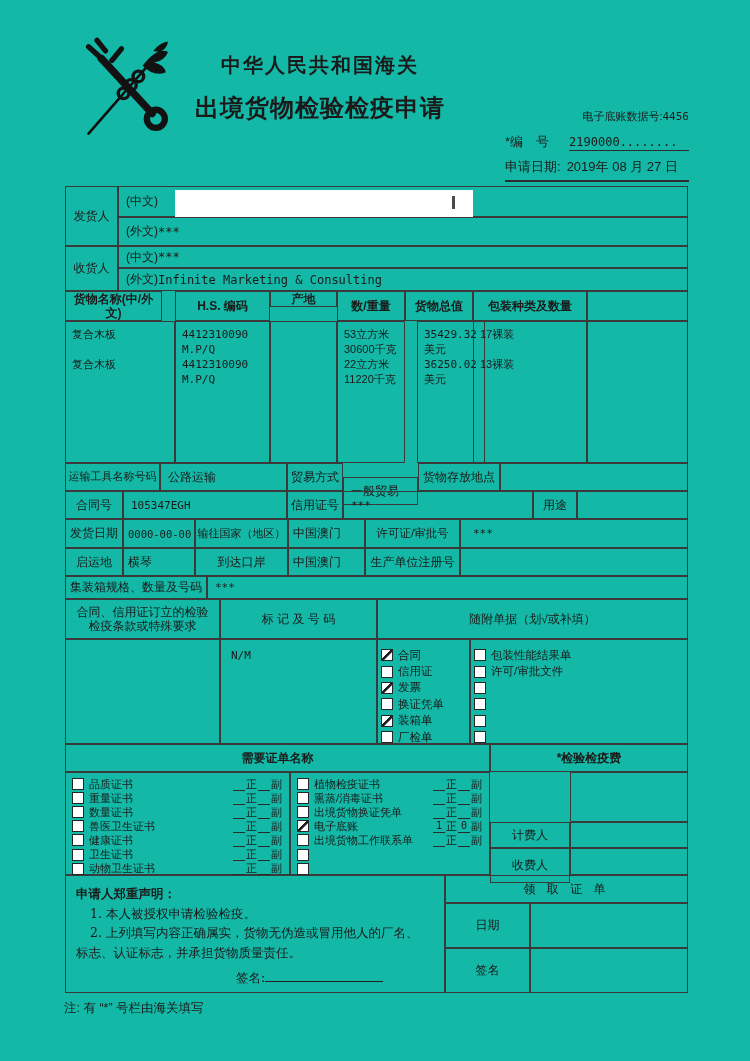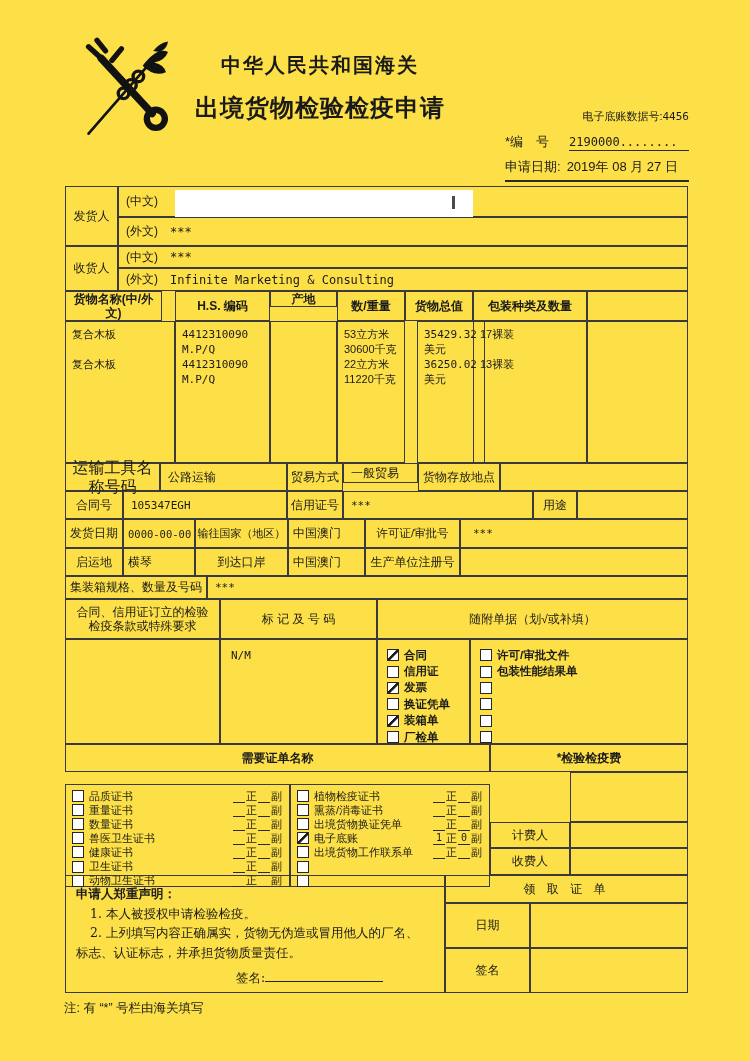--- a/index.html
+++ b/index.html
@@ -1,23 +1,23 @@
 <!DOCTYPE html>
 <html><head>
 <meta charset="utf-8">
 <style>
   html,body { margin:0; padding:0; background:#e8e8e8; }
-  .page { position:relative; width:750px; height:1061px; background:#fde047;
+  .page { position:relative; width:750px; height:1061px; background:#14b8a6;
           font-family:"Liberation Sans","DejaVu Sans",sans-serif; color:#1a1a1a; overflow:hidden; }
   .c { position:absolute; box-sizing:border-box; border:1px solid #3a3a3a; }
   .lbl { display:flex; flex-direction:column; align-items:center; justify-content:center;
          text-align:center; font-size:12px; line-height:1.2; }
   .val { display:flex; align-items:center; font-size:12px; padding-left:7px; }
   .mono { font-family:"DejaVu Sans Mono","Liberation Mono",monospace; }
-  .pref { margin-right:12px; white-space:nowrap; }
+  .pref { margin-right:0; white-space:nowrap; }
   .b600 { font-weight:600; }
 
   
   .logo { position:absolute; left:78px; top:34px; width:108px; height:106px; }
   .titleblock { position:absolute; left:188px; top:52px; width:264px; text-align:center; }
   .t1 { font-size:20px; font-weight:700; letter-spacing:2px; white-space:nowrap; }
   .t2 { font-size:24px; font-weight:700; letter-spacing:1px; margin-top:13px; white-space:nowrap; }
   .hdr-right { position:absolute; left:505px; top:109px; width:184px; }
   .ledger { font-size:11px; white-space:nowrap;text-align:right; }
   .serial { margin-top:9px; font-size:13px; display:flex; align-items:flex-end; white-space:nowrap; }
@@ -27,24 +27,24 @@
 
   
   .goods-cell { padding:5px 3px 0 6px; font-size:11px; }
   .ln { line-height:15px; min-height:15px; white-space:nowrap; }
 
   
   .cb { position:relative; display:inline-block; width:10px; height:10px; border:1px solid #262626;
         margin-right:5px; flex:none; background:#fff; }
   .cb.checked { background-image:linear-gradient(135deg, transparent 40%, #1d1d1d 45%, #1d1d1d 58%, transparent 63%); }
 
-  .dc-list { padding:7px 0 0 9px;font-weight:bold; }
+  .dc-list { padding:7px 0 0 3px; }
   .dc-row { display:flex; align-items:center; height:16.4px; font-size:11.5px; white-space:nowrap; }
 
-  .cert-list { padding:4px 6px 0 6px;margin-top:12px; }
+  .cert-list { padding:4px 6px 0 6px; }
   .cert-row { display:flex; align-items:center; height:14.1px; font-size:11px; white-space:nowrap; }
   .sp { flex:1; }
   .blk { display:inline-block; min-width:12px; border-bottom:1px solid #2a2a2a; text-align:center;
          font-family:"DejaVu Sans Mono","Liberation Mono",monospace; font-size:10px; height:12px; line-height:12px; }
   .zf { margin:0 1px; }
 
   .decl { padding:8px 10px; font-family:"DejaVu Serif","Liberation Serif",serif; font-size:12.5px; line-height:19.5px; }
   .decl .dl { text-indent:14px; }
   .decl .dl3 { text-indent:0; }
   .decl-sign { margin-top:6px; margin-left:160px; }
@@ -152,24 +152,24 @@
     <div class="ln mono">36250.02</div>
     <div class="ln">美元</div>
   </div>
   <div class="c goods-cell" style="left:473px;top:321px;width:114px;height:142px">
     <div class="ln">17裸装</div>
     <div class="ln"></div>
     <div class="ln">13裸装</div>
   </div>
   <div class="c" style="left:587px;top:321px;width:101px;height:142px"></div>
 
-  <div class="c lbl" style="left:65px;top:463px;width:95px;height:28px;font-size:16px">运输工具名称号码</div>
+  <div class="c lbl" style="left:65px;top:463px;width:95px;height:28px;font-size:11px">运输工具名称号码</div>
   <div class="c val" style="left:160px;top:463px;width:127px;height:28px">公路运输</div>
   <div class="c lbl" style="left:287px;top:463px;width:56px;height:28px">贸易方式</div>
-  <div class="c val" style="left:343px;top:463px;width:75px;height:20px">一般贸易</div>
+  <div class="c val" style="left:343px;top:477px;width:75px;height:28px">一般贸易</div>
   <div class="c lbl" style="left:418px;top:463px;width:82px;height:28px">货物存放地点</div>
   <div class="c val" style="left:500px;top:463px;width:188px;height:28px"></div>
 
   <div class="c lbl" style="left:65px;top:491px;width:58px;height:28px">合同号</div>
   <div class="c val mono" style="left:123px;top:491px;width:164px;height:28px;font-size:11px">105347EGH</div>
   <div class="c lbl" style="left:287px;top:491px;width:56px;height:28px">信用证号</div>
   <div class="c val mono" style="left:343px;top:491px;width:190px;height:28px;font-size:11px">***</div>
   <div class="c lbl" style="left:533px;top:491px;width:44px;height:28px">用途</div>
   <div class="c val" style="left:577px;top:491px;width:111px;height:28px"></div>
 
@@ -222,25 +222,25 @@
         <span>装箱单</span>
       </div>
     <div class="dc-row">
         <span class="cb"></span>
         <span>厂检单</span>
       </div>
   </div>
   <div class="c dc-list" style="left:470px;top:639px;width:218px;height:105px">
     <div class="dc-row">
         <span class="cb"></span>
+        <span>包装性能结果单</span>
+      </div>
+    <div class="dc-row">
+        <span class="cb"></span>
         <span>许可/审批文件</span>
-      </div>
-    <div class="dc-row">
-        <span class="cb"></span>
-        <span>包装性能结果单</span>
       </div>
     <div class="dc-row">
         <span class="cb"></span>
         <span></span>
       </div>
     <div class="dc-row">
         <span class="cb"></span>
         <span></span>
       </div>
     <div class="dc-row">
@@ -374,21 +374,21 @@
       </div>
     <div class="cert-row">
         <span class="cb"></span>
         <span></span>
       </div>
   </div>
 
   <div class="c val" style="left:570px;top:772px;width:118px;height:50px"></div>
   <div class="c lbl" style="left:490px;top:822px;width:80px;height:26px">计费人</div>
   <div class="c val" style="left:570px;top:822px;width:118px;height:26px"></div>
-  <div class="c lbl" style="left:490px;top:848px;width:80px;height:27px">收费人</div>
+  <div class="c lbl" style="left:490px;top:848px;width:80px;height:35px">收费人</div>
   <div class="c val" style="left:570px;top:848px;width:118px;height:27px"></div>
 
   <div class="c decl" style="left:65px;top:875px;width:380px;height:118px">
     <div class="b600">申请人郑重声明：</div>
     <div class="dl">1. 本人被授权申请检验检疫。</div>
     <div class="dl">2. 上列填写内容正确属实，货物无伪造或冒用他人的厂名、</div>
     <div class="dl3">标志、认证标志，并承担货物质量责任。</div>
     <div class="decl-sign">
       <span>签名:</span><span class="sign-line"></span>
     </div>

